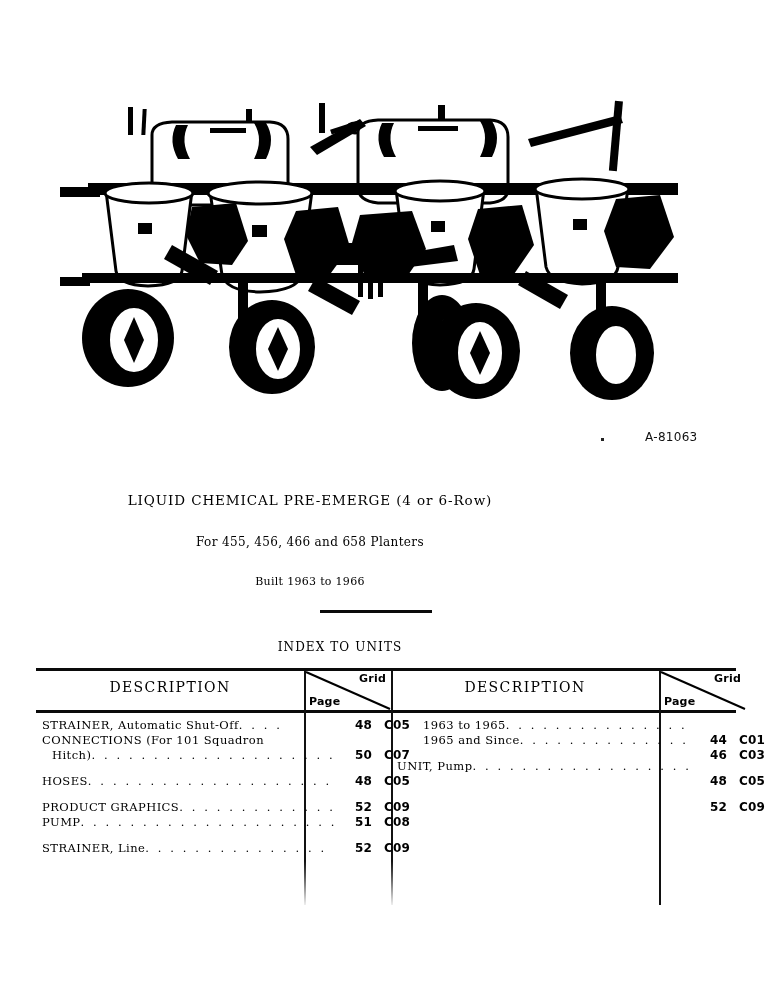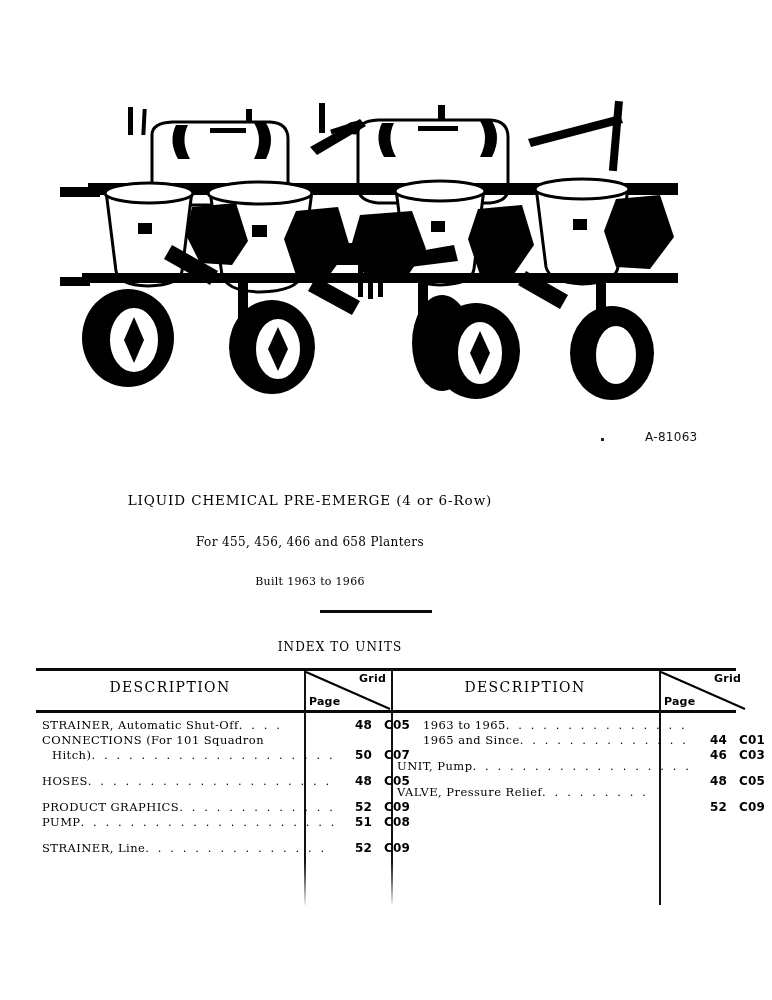--- a/index.html
+++ b/index.html
@@ -365,23 +365,20 @@
       </div>
     </div>
   <div class="col-body right" id="body-right">
       <div class="entry-group">
         <div class="entry-line indent"><span class="txt">1963 to 1965</span><span class="leaders"> . . . . . . . . . . . . . . . .</span></div>
         <div class="entry-line indent"><span class="txt">1965 and Since</span><span class="leaders"> . . . . . . . . . . . . . .</span></div>
       </div>
       <div class="entry-group">
         <div class="entry-line"><span class="txt">UNIT, Pump</span><span class="leaders"> . . . . . . . . . . . . . . . . . . . .</span></div>
       </div>
-      <div class="entry-group">
-        <div class="entry-line"><span class="txt">VALVE, Pressure Relief</span><span class="leaders"> . . . . . . . . .</span></div>
-      </div>
     </div>
   <div class="nums left" id="nums-left">
       <div class="num-group">
         <div class="num-line">
           <span class="pg">48</span>
           <span class="gd">C05</span>
         </div>
         <div class="num-line blank"></div>
         <div class="num-line">
           <span class="pg">50</span>

